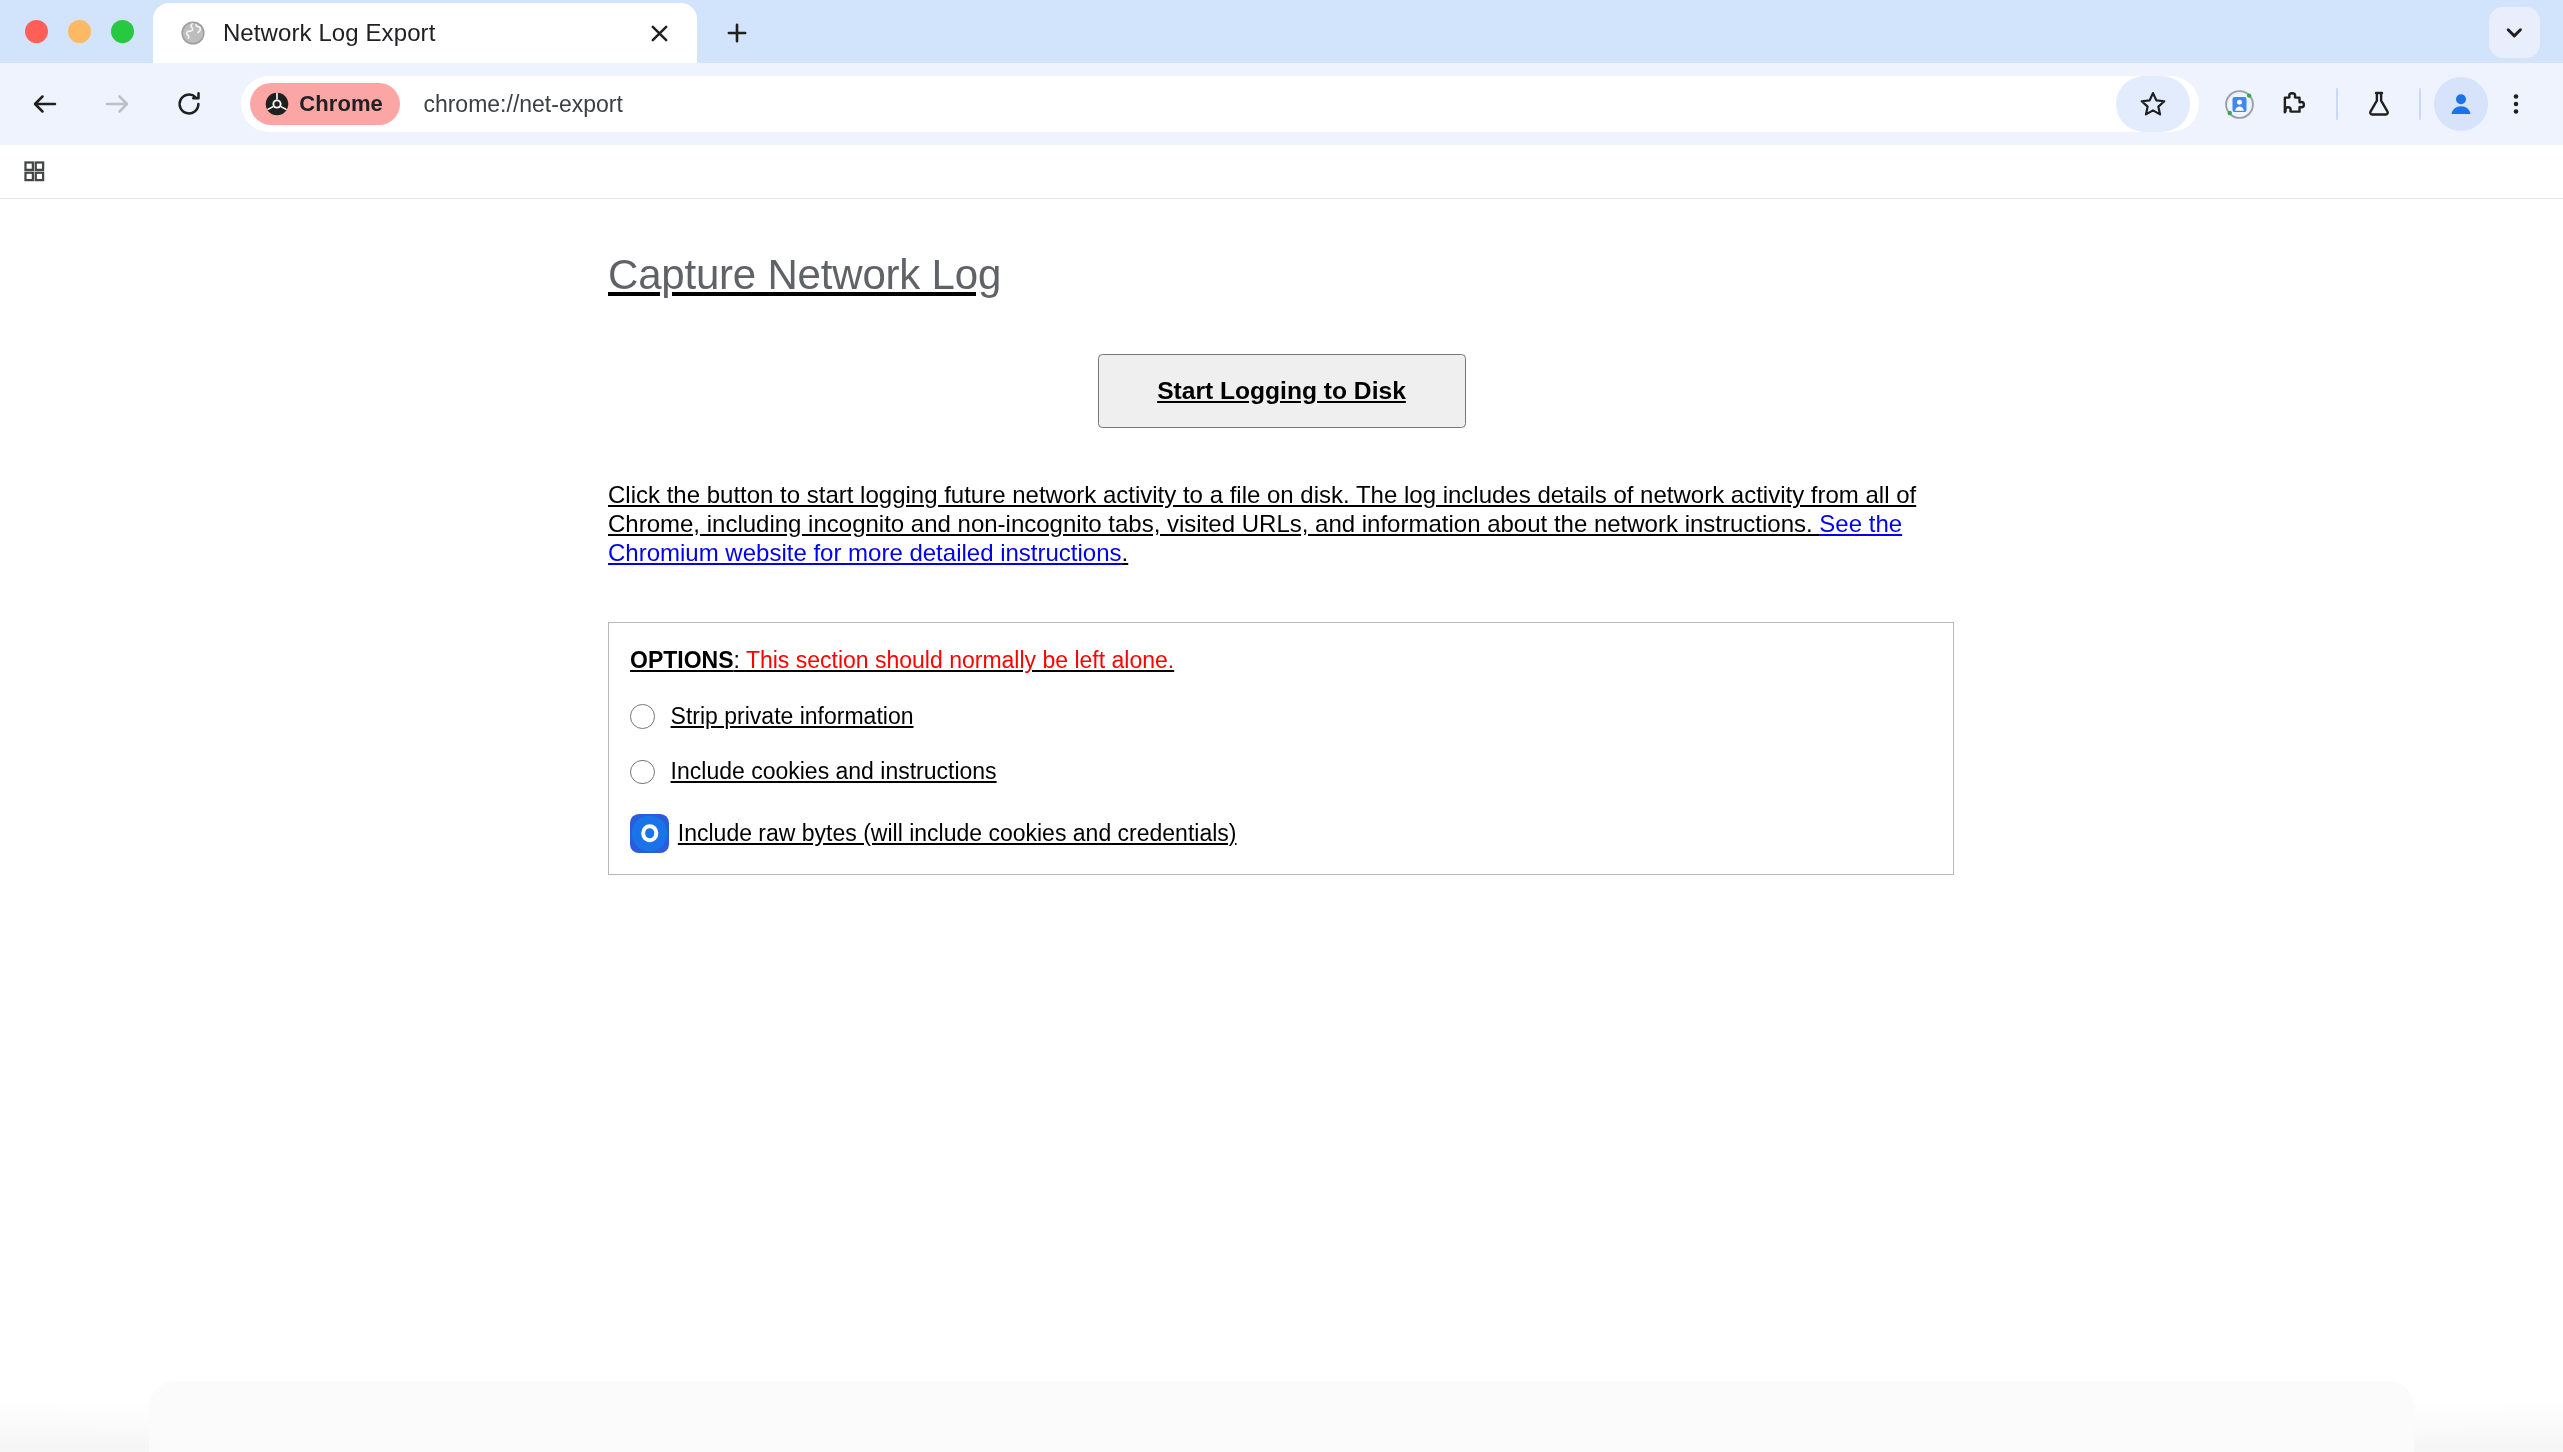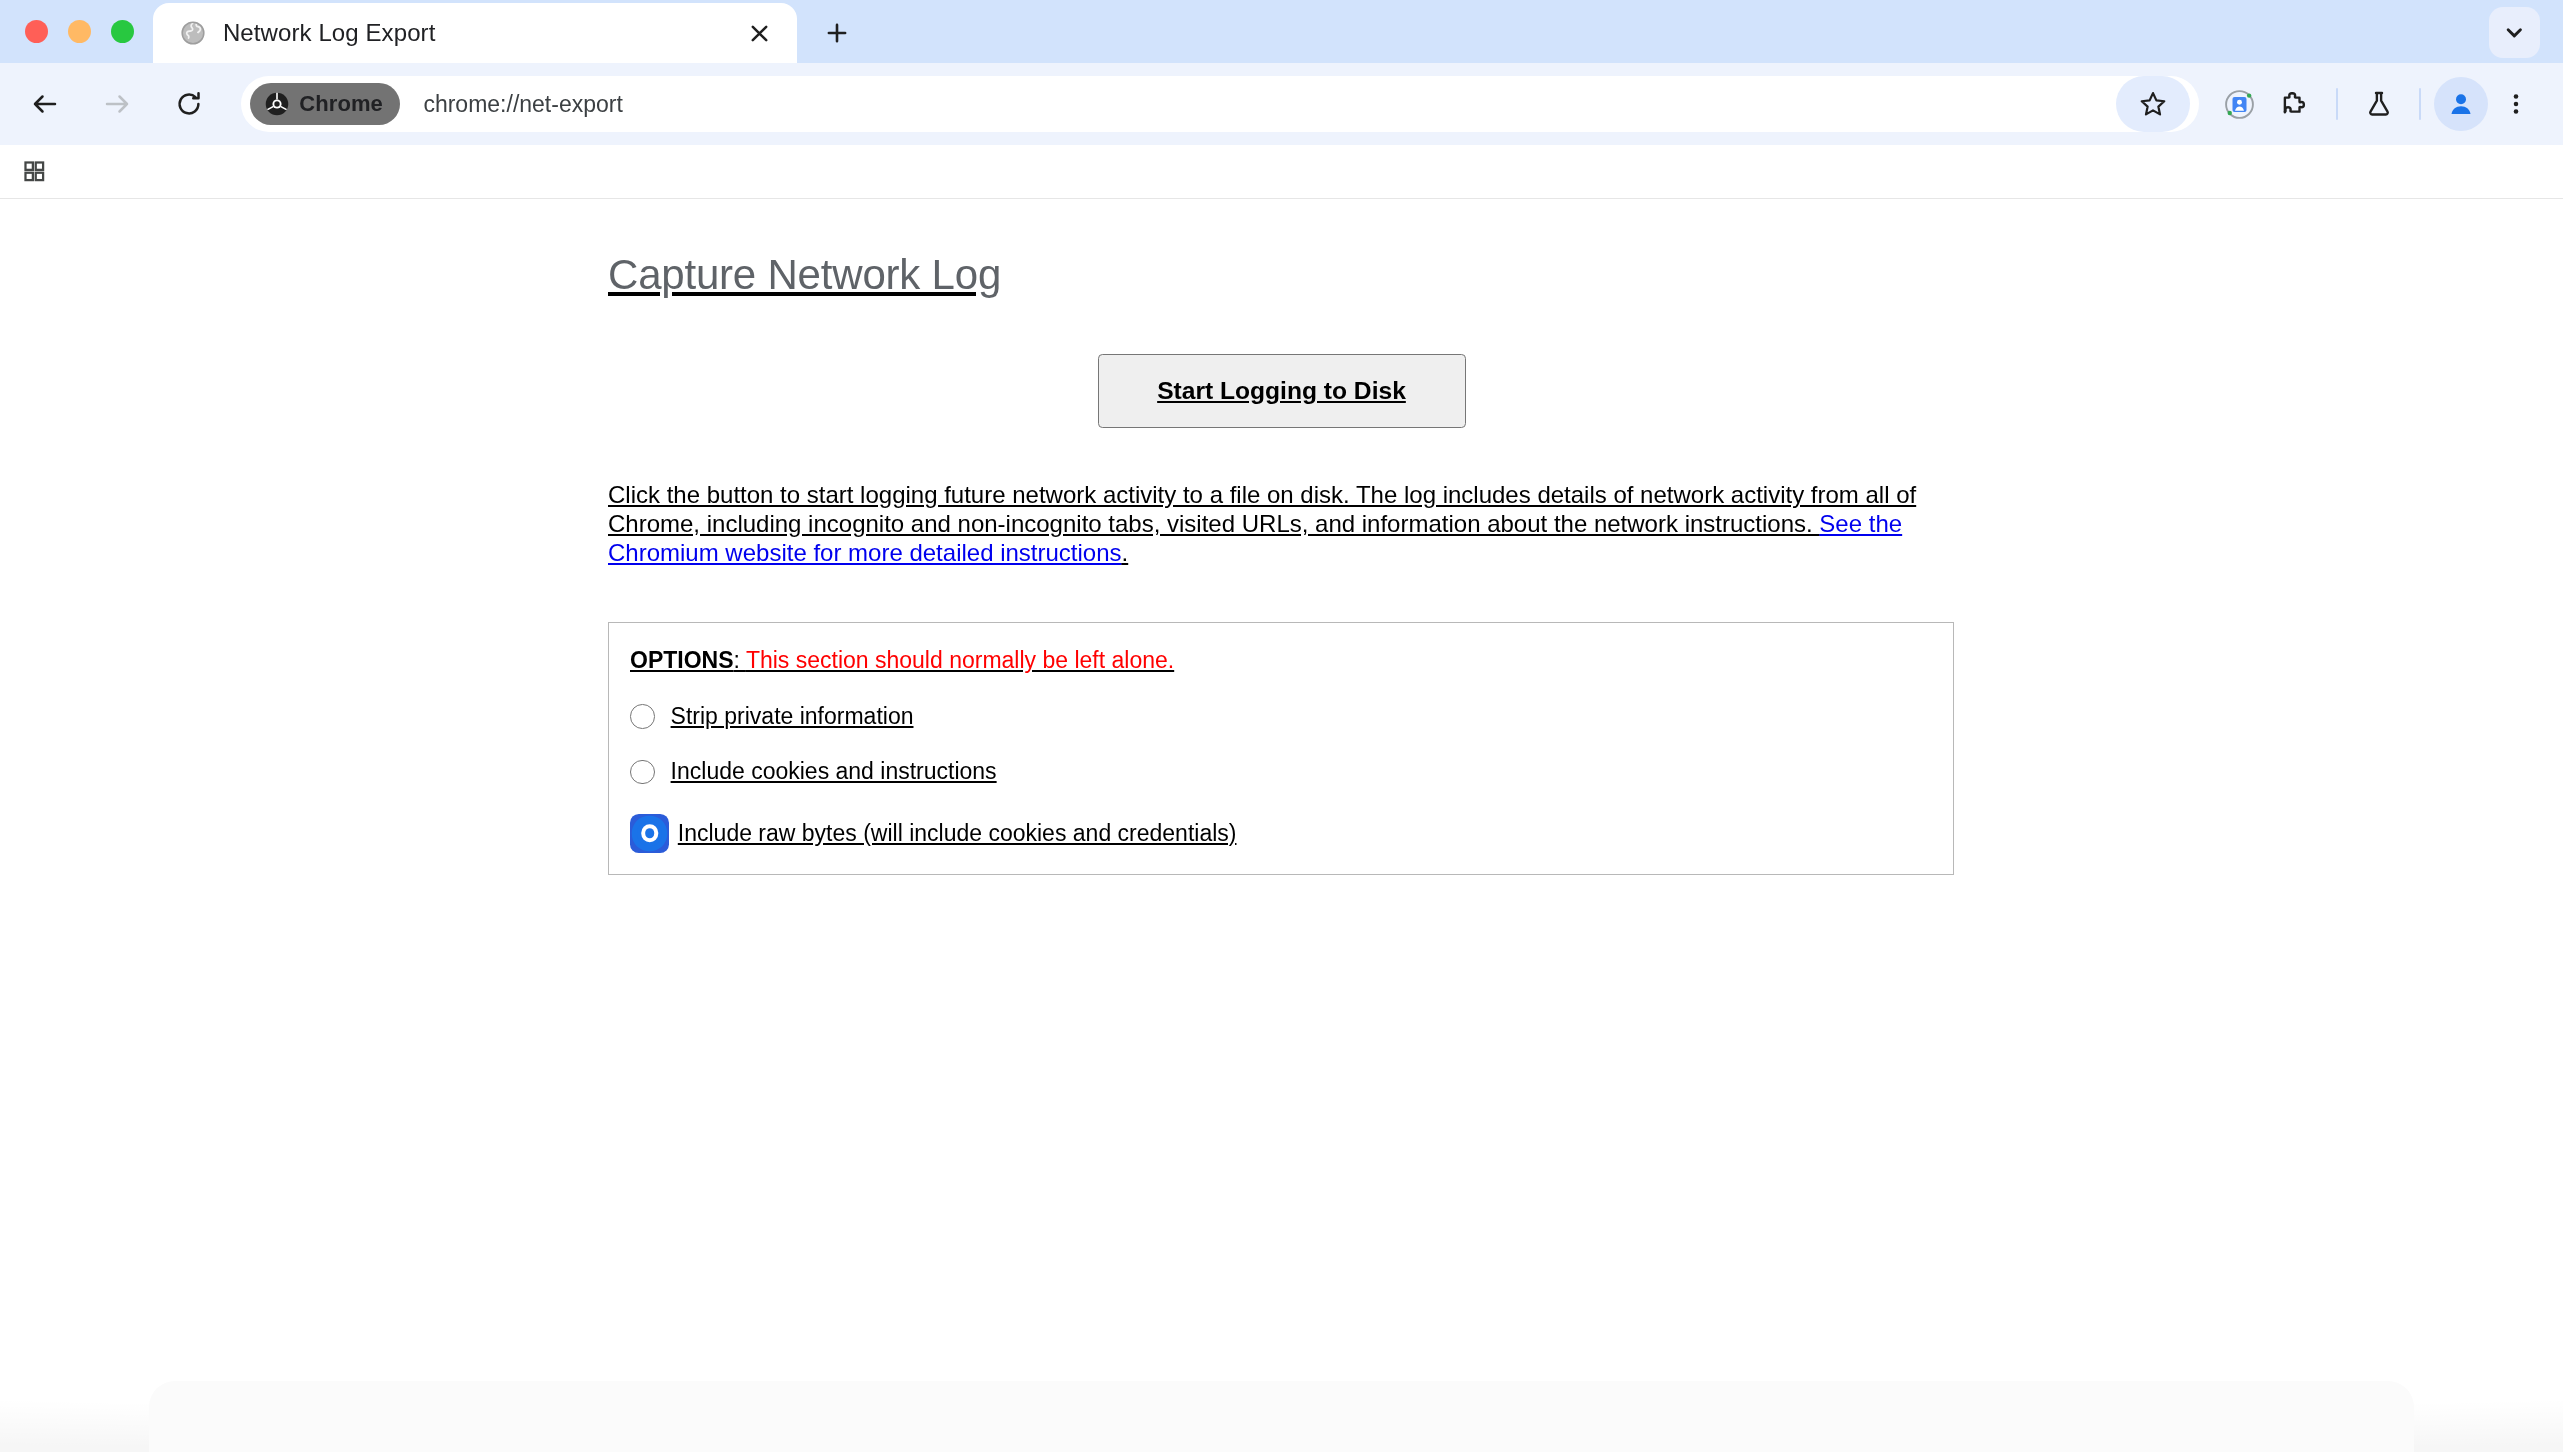--- a/index.html
+++ b/index.html
@@ -40,21 +40,21 @@
   .tl-dot { width: 23px; height: 23px; border-radius: 50%; display:block; }
   .tl-close { background: #ff5f57; }
   .tl-min   { background: #ffb964; }
   .tl-max   { background: #28c840; }
 
   .tab {
     position: relative;
     display: flex;
     align-items: center;
     height: 60px;
-    width: 644px;
+    width: 544px;
     background: #ffffff;
     border-radius: 16px 16px 0 0;
     padding: 0 17.5px 0 26px;
     gap: 16px;
   }
   .tab-favicon {
     width: 28px; height: 28px; flex: 0 0 28px;
     display: flex; align-items: center; justify-content: center;
   }
   .tab-title {
@@ -110,21 +110,21 @@
     background: #ffffff;
     border-radius: 30px;
     display: flex;
     align-items: center;
     padding: 0 8.8px 0 8.8px;
     min-width: 0;
   }
   .chrome-chip {
     display: flex; align-items: center; gap: 9.6px;
     height: 42px;
-    background: #737373;
+    background: #fca5a5;
     border-radius: 23px;
     padding: 0 17.5px 0 14px;
     flex: 0 0 auto;
   }
   .chip-label {
     font-size: 22px; font-weight: 700; color: #202124; letter-spacing: 0.1px;
   }
   .omni-url {
     font-size: 23px;
     color: #3c4043;

